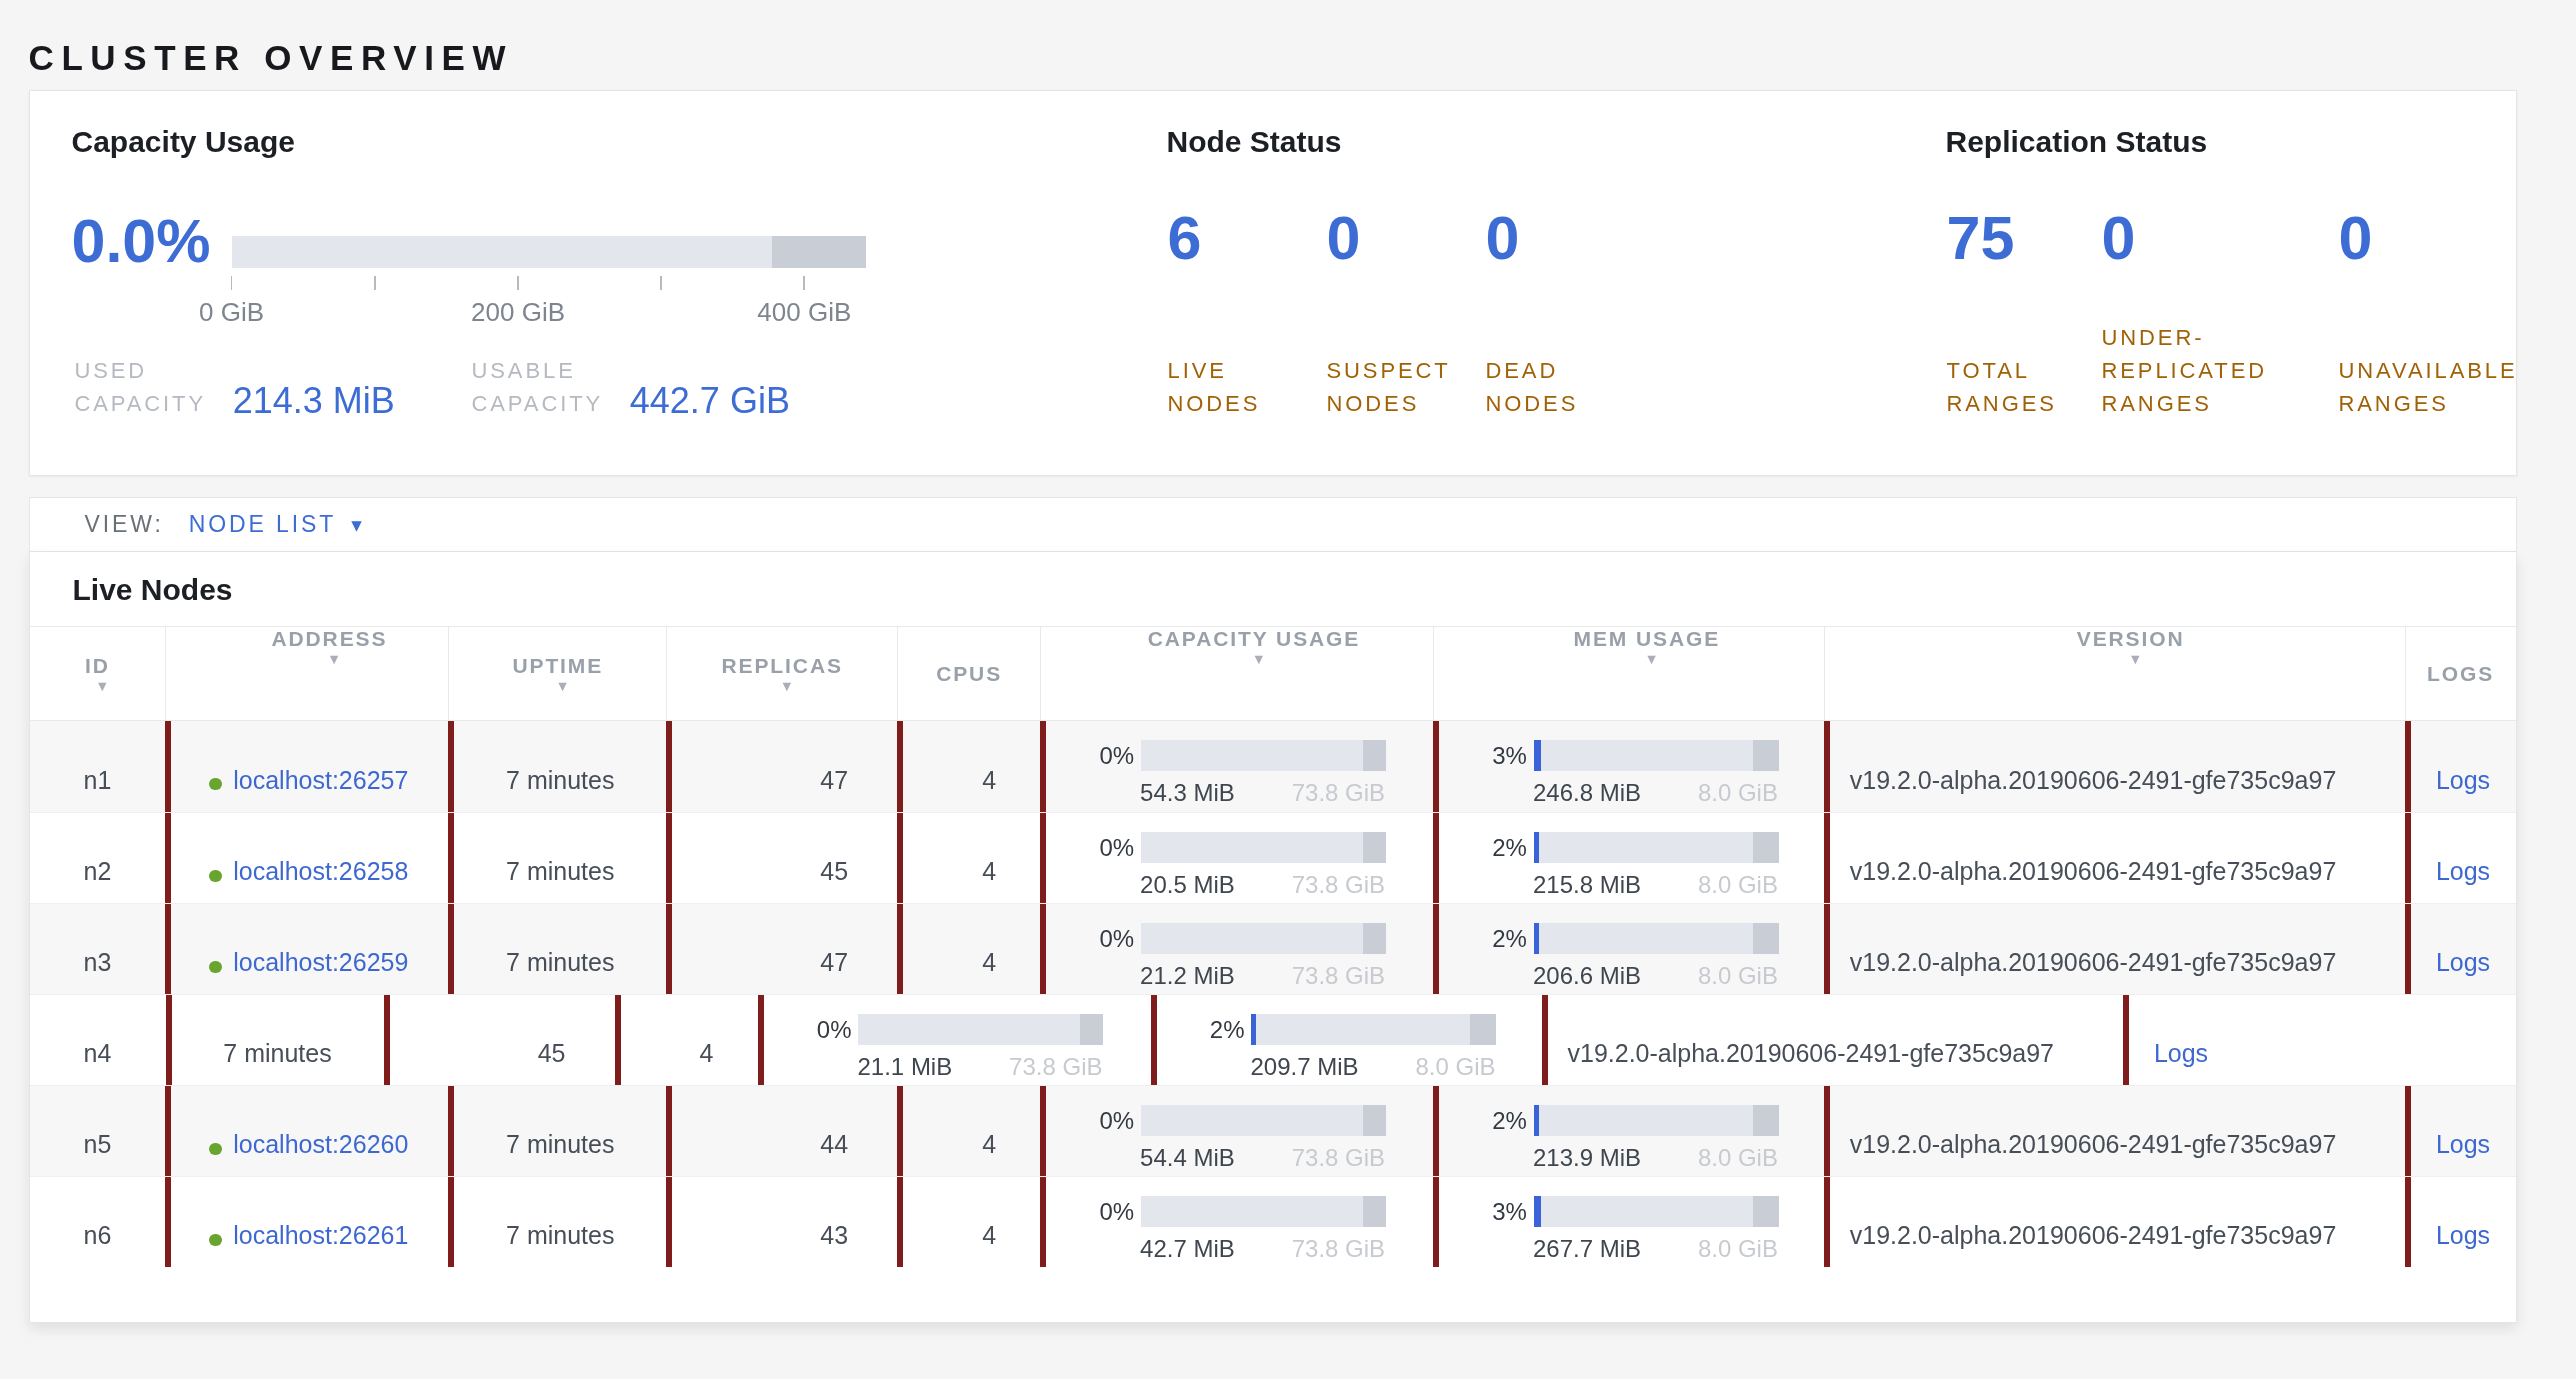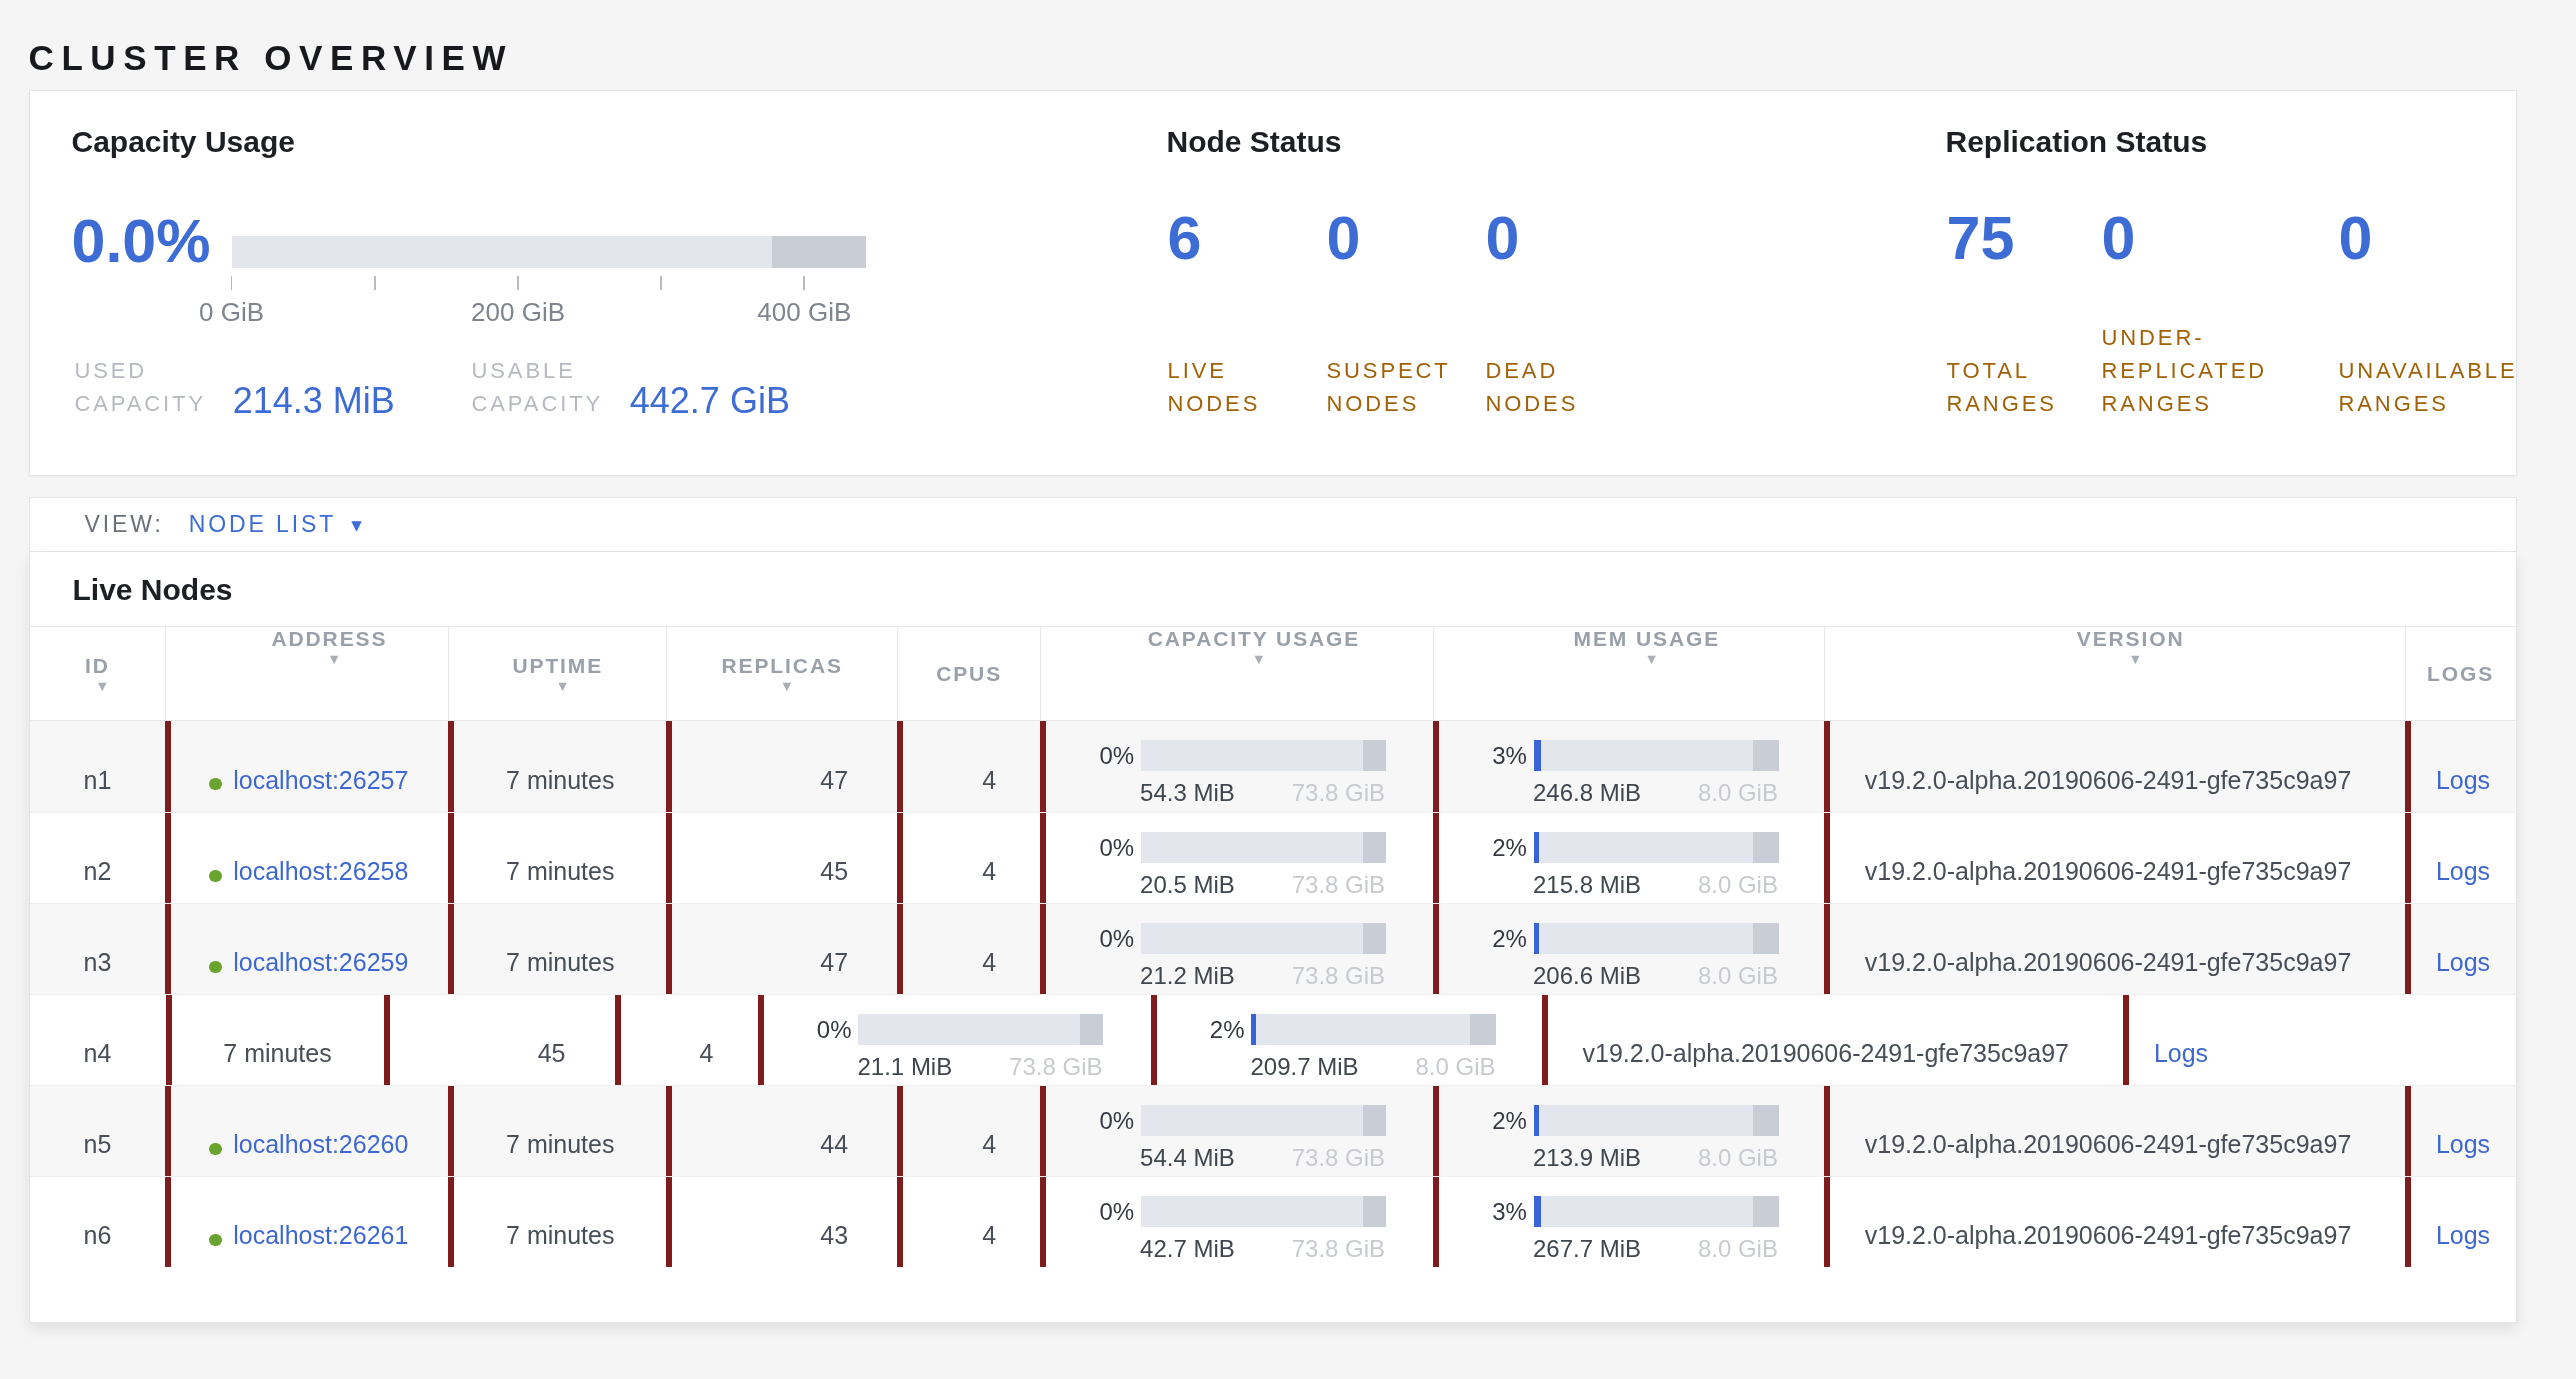--- a/index.html
+++ b/index.html
@@ -89,21 +89,21 @@
   .td + .td{border-left:6px solid #7f1d1d;}
 
   
   .c-id{width:136px;justify-content:center;}
   .c-address{width:283px;padding-left:38px;}
   .c-uptime{width:218px;justify-content:center;}
   .c-replicas{width:231px;justify-content:flex-end;padding-right:49px;}
   .c-cpus{width:143px;justify-content:flex-end;padding-right:44px;}
   .c-cap{width:393px;}
   .c-mem{width:391px;}
-  .c-version{width:581px;padding-left:35px;}
+  .c-version{width:581px;padding-left:20px;}
   .c-logs{width:111px;justify-content:center;}
   .th.c-address{padding-left:44px;}
   .th.c-replicas,.th.c-cpus{justify-content:center;padding-right:0;}
   .th.c-cap{padding-left:34px;}
   .th.c-mem{padding-left:36px;}
   .th.c-version{padding-left:32px;}
 
   .link{color:#3e68d0;text-decoration:none;cursor:pointer;}
   .dot{width:12.4px;height:12.4px;border-radius:50%;background:#68a42e;margin:8.6px 11.4px 0 0;flex:0 0 auto;}
 

